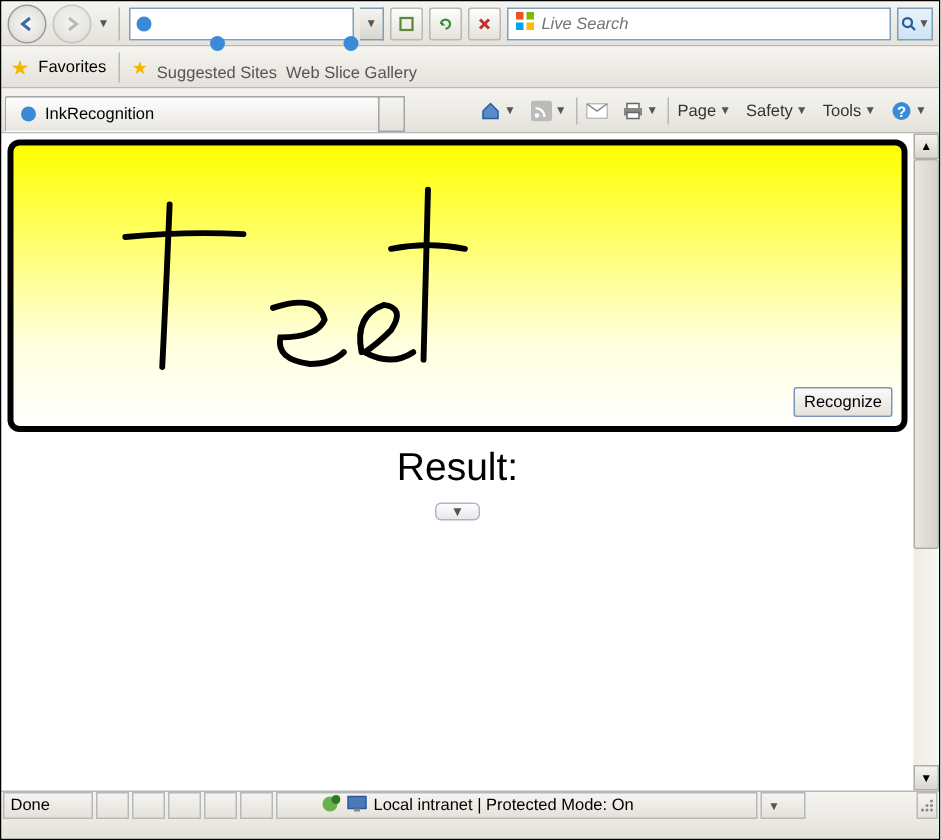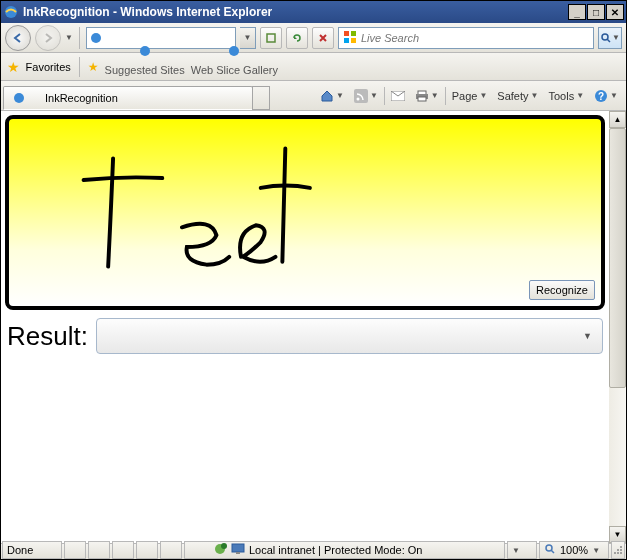--- a/index.html
+++ b/index.html
@@ -26,66 +26,52 @@
 .searchbox input { border:0;outline:0;font-size:11px;font-style:italic;color:#888;width:100%;}
 .searchgo { width: 24px; height: 22px; background: linear-gradient(#eaf3fb,#cde3f6); border: 1px solid #7f9db9; display:flex;align-items:center;justify-content:center;}
 
 .favbar { height: 28px; background: linear-gradient(#f5f4f0,#e4e2da); border-bottom: 1px solid #b8b8b8; display:flex;align-items:center;padding: 0 6px; gap: 6px; }
 .favbar .star { color:#f5b400;font-size:14px;}
 .favbar .txt { font-size:11px;}
 .favbar .sep { width:1px;height:20px;background:#b8b8b8;margin:0 2px;}
 .favbar .linkitem { display:flex;align-items:center;gap:4px;color:#555;font-size:11px;flex-direction:column;}
 
 .tabbar { height: 30px; background: linear-gradient(#f5f4f0,#e4e2da); border-bottom: 1px solid #b8b8b8; display:flex;align-items:center;padding:0;}
-.tab { height: 24px; background: linear-gradient(#fefefe,#e8e6de); border: 1px solid #a5a5a5; border-bottom:1px solid #fefefe; display:flex;align-items:center;padding:0 8px;gap:19px;min-width:250px;margin-left:2px;margin-top:5px;border-radius:2px 2px 0 0;}
+.tab { height: 24px; background: linear-gradient(#fefefe,#e8e6de); border: 1px solid #a5a5a5; border-bottom:1px solid #fefefe; display:flex;align-items:center;padding:0 8px;gap:4px;min-width:250px;margin-left:2px;margin-top:5px;border-radius:2px 2px 0 0;}
 .tab .favicon{width:14px;height:14px;}
 .newtab { width:18px;height:24px;background:linear-gradient(#f5f4f0,#e4e2da);border:1px solid #a5a5a5;margin-top:5px;margin-left:-1px;}
 .cmdbar { flex:1; display:flex;align-items:center;justify-content:flex-end;gap:2px;padding:0 4px;}
 .cmdbtn { height:22px;padding:0 4px;display:flex;align-items:center;gap:2px;color:#333;font-size:11px;}
 .drop{font-size:8px;color:#555;}
 
 .content { flex:1; display:flex; background:#fff; }
 .page { flex:1; padding:0; overflow:hidden;}
 .vscroll { width:17px; background:linear-gradient(to right,#eeece4,#f7f6f2); display:flex;flex-direction:column;}
 .vscroll .sbtn { height:17px;background:linear-gradient(#f5f4f0,#d8d6cf);border:1px solid #b0aea4;display:flex;align-items:center;justify-content:center;font-size:8px;}
 .vscroll .thumb { flex:0 0 260px; background:linear-gradient(to right,#e8e6de,#d5d3ca);border:1px solid #b0aea4;margin:0;border-radius:2px;}
 .vscroll .track { flex:1;}
 
 .canvas { margin:4px; border:4px solid #000; border-radius:8px; height:195px; background: linear-gradient(#ffff00,#ffffdd 70%,#ffffff); position:relative;}
 .recbtn { position:absolute; right:6px; bottom:6px; padding:3px 6px; font-size:11px; background:linear-gradient(#fafafa,#e4e2da); border:1px solid #7a95b8; border-radius:2px; }
 .ink { position:absolute; top:0;left:0;width:100%;height:100%;}
 
-.resultrow { display:flex;align-items:center;padding:4px 6px;gap:8px;}
+.resultrow { display:flex;align-items:center;padding:4px 6px;gap:8px;flex-direction:column;}
 .resultlabel { font-size:26px; font-family: "Segoe UI", Arial; }
 .resultdrop { flex:1; height:36px; background:linear-gradient(#fdfdfd,#e8e8e8); border:1px solid #a7b8cc; border-radius:4px; display:flex;align-items:center;justify-content:flex-end;padding:0 10px;}
 .resultdrop .dr { font-size:9px;color:#555;}
 
-.statusbar { height:16px; background: linear-gradient(#f5f4f0,#e4e2da); border-top: 1px solid #b8b8b8; display:flex;align-items:flex-end;font-size:11px;}
+.statusbar { height:32px; background: linear-gradient(#f5f4f0,#e4e2da); border-top: 1px solid #b8b8b8; display:flex;align-items:flex-start;font-size:11px;}
 .statusbar .cell { height:18px;border:1px solid #b8b8b8;margin:0 1px;padding:0 4px;display:flex;align-items:center;gap:4px;background:linear-gradient(#f5f4f0,#e4e2da);}
 .statusbar .cell.flex{flex:1;padding-left:28px;}
 </style>
 </head>
 <body>
 
 <div class="window">
 
-  <div class="titlebar">
-    <span class="ticon">
-      <svg width="14" height="14" viewBox="0 0 14 14">
-          <circle cx="7" cy="7" r="6" fill="#3b8ad8"></circle>
-          <path d="M2 7 Q7 2 12 7" stroke="#ffd24a" stroke-width="2" fill="none"></path>
-        </svg>
-    </span>
-    <span class="ttext">InkRecognition - Windows Internet Explorer</span>
-    <div class="winbtns">
-      <div class="winbtn">_</div>
-      <div class="winbtn">□</div>
-      <div class="winbtn">✕</div>
-    </div>
-  </div>
 
   <div class="navbar">
     <div class="navbtn">
       <svg width="14" height="14" viewBox="0 0 14 14">
           <path d="M9 3 L4 7 L9 11" stroke="#3a6aa8" stroke-width="2" fill="none"></path>
         </svg>
     </div>
     <div class="navbtn fwd">
       <svg width="14" height="14" viewBox="0 0 14 14">
           <path d="M5 3 L10 7 L5 11" stroke="#888" stroke-width="2" fill="none"></path>

